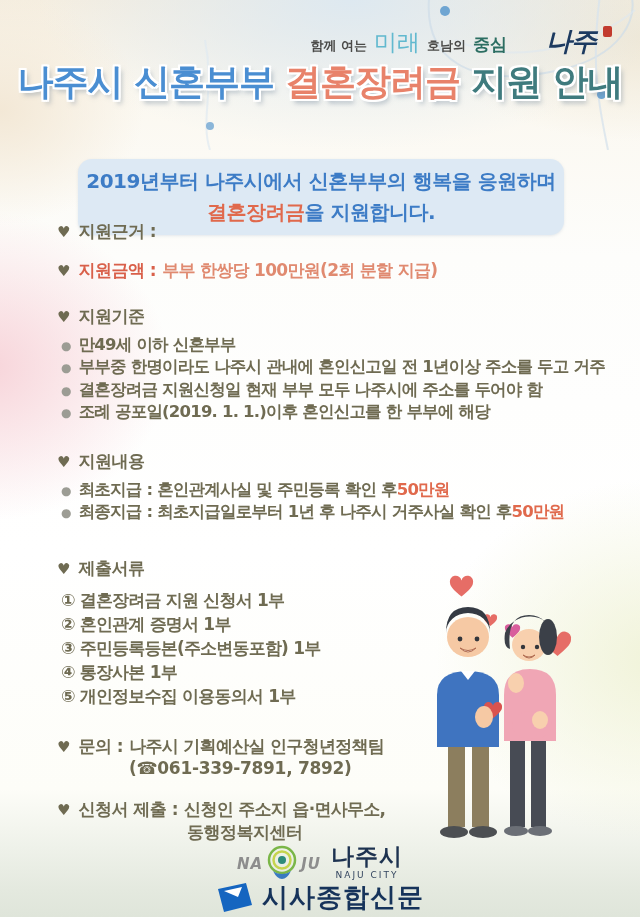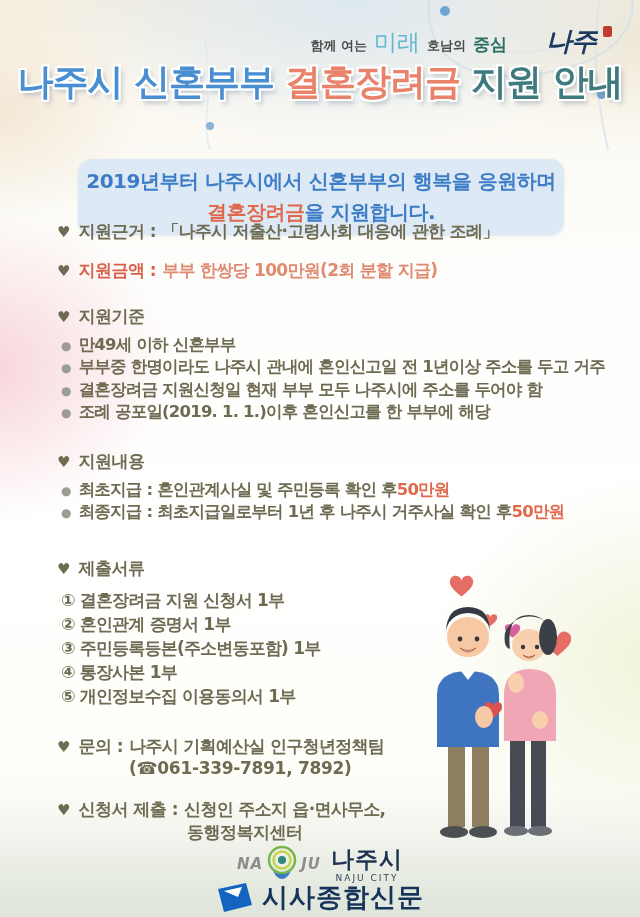--- a/index.html
+++ b/index.html
@@ -85,21 +85,21 @@
   .gap-docs { margin-top:33px; }
   .gap-contact { margin-top:27px; }
   .gap-submit { margin-top:20px; }
 
   
   .couple { position:absolute; top:575px; left:392px; width:240px; height:282px; }
 
   
   .naju-city-logo {
     position:absolute; top:845px; left:0; width:100%;
-    display:flex; justify-content:center; align-items:flex-end; gap:2px;
+    display:flex; justify-content:center; align-items:flex-start; gap:2px;
   }
   .naju-mark { display:flex; align-items:center; gap:2px; font-style:italic; font-weight:bold; color:#8d8d8d; font-size:15px; letter-spacing:1px; }
   .naju-rings { width:34px; height:38px; }
   .naju-text { margin-left:8px; text-align:center; line-height:1; }
   .naju-kr { font-size:23px; font-weight:bold; color:#1d3250; letter-spacing:1px; }
   .naju-en { font-size:9px; color:#33455f; letter-spacing:2px; margin-top:3px; }
 
   .newspaper-logo {
     position:absolute; top:880px; left:0; width:100%;
     display:flex; justify-content:center; align-items:center; gap:8px;
@@ -142,21 +142,20 @@
     <div>
       <span class="hl">결혼장려금</span><span>을 지원합니다.</span>
     </div>
   </div>
 
   <div class="content">
 
     <div class="row gap-basis">
       <span class="heart">♥</span>
       <span class="sec-label">지원근거 :</span>
-      <span class="sec-text">「나주시 저출산·고령사회 대응에 관한 조례」</span>
     </div>
 
     <div class="row gap-amount">
       <span class="heart">♥</span>
       <span class="sec-label red-label">지원금액 :</span>
       <span class="sec-text red-text">부부 한쌍당 100만원(2회 분할 지급)</span>
     </div>
 
     <div class="row gap-criteria">
       <span class="heart">♥</span>

